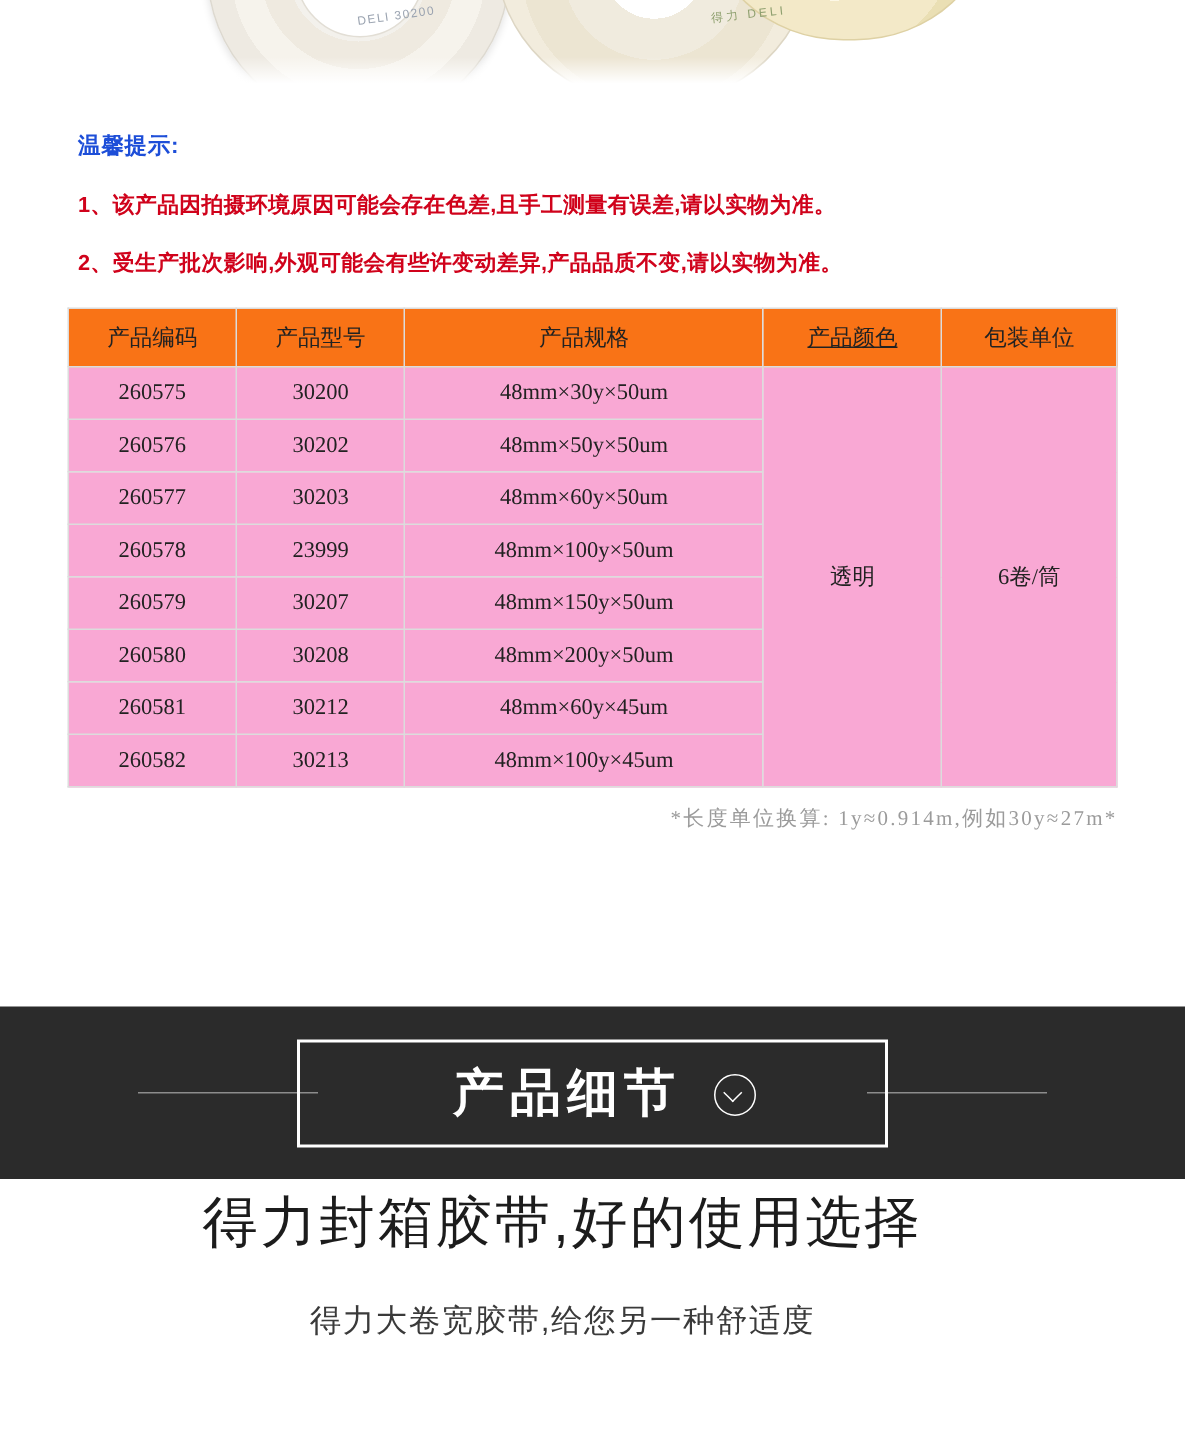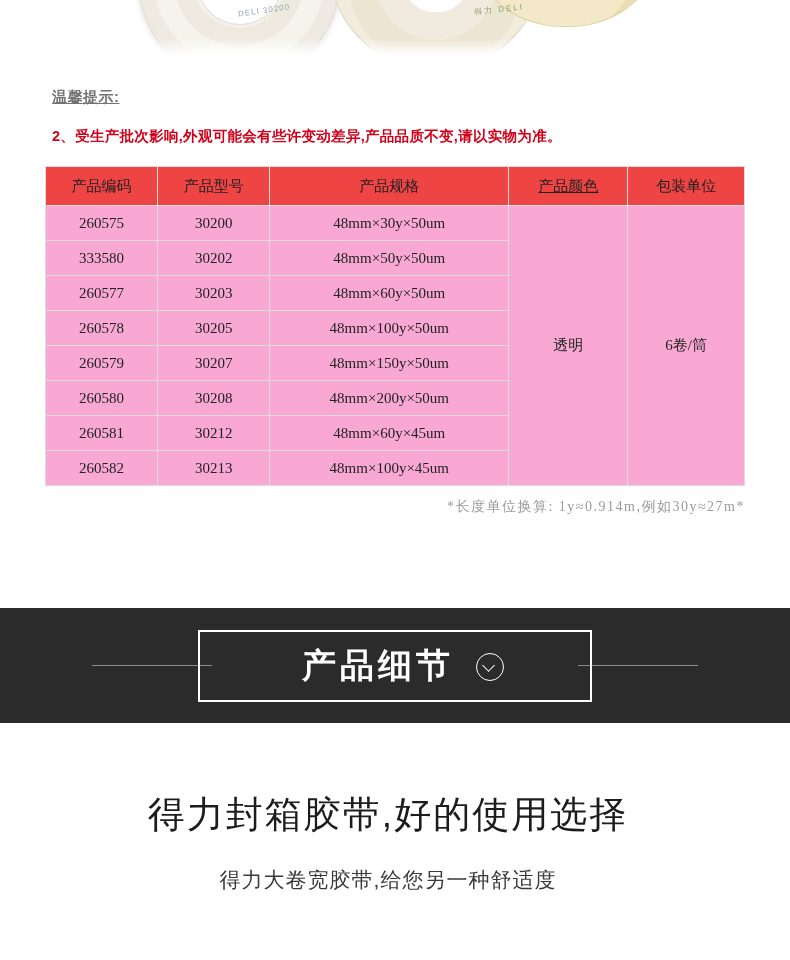--- a/index.html
+++ b/index.html
@@ -91,26 +91,25 @@
     left: 0; right: 0; bottom: 0;
     height: 22px;
     background: linear-gradient(to bottom, rgba(255,255,255,0), #ffffff 80%);
   }
 
   
   .notice {
     padding: 28px 0 0 52px;
   }
   .notice-title {
-    color: #737373;
+    color: #1d4ed8;
     font-size: 15px;
     font-weight: bold;
     margin-bottom: 20px;
     letter-spacing: .5px;
-    text-decoration: underline;
   }
   .notice-line {
     color: #d0021b;
     font-size: 14.5px;
     font-weight: bold;
     margin-bottom: 20px;
     letter-spacing: .3px;
   }
 
   
@@ -123,21 +122,21 @@
     table-layout: fixed;
   }
   table.spec th, table.spec td {
     border: 1px solid #dcdcdc;
     text-align: center;
     font-size: 15px;
     color: #222;
     font-family: "Liberation Serif", serif;
   }
   table.spec thead th {
-    background: #ef4444;
+    background: #f97316;
     height: 36px;
     font-weight: normal;
     font-size: 15px;
   }
   table.spec tbody td {
     height: 32px;
     background: #f9a8d4;
   }
   .col-code { width: 96px; }
   .col-model { width: 96px; }
@@ -153,21 +152,21 @@
     font-size: 14px;
     color: #9b9b9b;
     letter-spacing: 1.5px;
     font-family: "Liberation Serif", serif;
   }
 
   
   .banner {
     position: absolute;
     left: 0;
-    top: 608px;
+    top: 671px;
     width: 790px;
     height: 115px;
     background: #2b2b2b;
   }
   .banner-inner {
     position: relative;
     height: 100%;
     display: flex;
     align-items: center;
     justify-content: center;
@@ -214,21 +213,21 @@
     width: 8px;
     height: 8px;
     border-right: 1.5px solid #ffffff;
     border-bottom: 1.5px solid #ffffff;
     transform: rotate(45deg);
   }
 
   
   .headline-area {
     position: absolute;
-    left: 13px;
+    left: 0;
     top: 790px;
     width: 750px;
     text-align: center;
   }
   .headline {
     font-size: 37px;
     color: #1c1c1c;
     letter-spacing: 2px;
     font-family: "Liberation Sans", sans-serif;
   }
@@ -246,20 +245,21 @@
   <div class="tape-roll-a"></div>
   <div class="tape-roll-b"></div>
   <div class="tape-roll-c"></div>
   <div class="tape-text-a">DELI 30200</div>
   <div class="tape-text-b">得力 DELI</div>
   <div class="photo-fade"></div>
 </div>
 
 <div class="notice">
   <div class="notice-title">温馨提示:</div>
+  <div class="notice-line">1、该产品因拍摄环境原因可能会存在色差,且手工测量有误差,请以实物为准。</div>
   <div class="notice-line">2、受生产批次影响,外观可能会有些许变动差异,产品品质不变,请以实物为准。</div>
 </div>
 
 <div class="table-wrap">
   <table class="spec">
     <thead>
       <tr>
         <th class="col-code">产品编码</th>
         <th class="col-model">产品型号</th>
         <th class="col-spec">产品规格</th>
@@ -269,32 +269,32 @@
     </thead>
     <tbody>
       <tr>
         <td>260575</td>
         <td>30200</td>
         <td>48mm×30y×50um</td>
         <td class="merged" rowspan="8">透明</td>
         <td class="merged" rowspan="8">6卷/筒</td>
       </tr>
       <tr>
-        <td>333580</td>
+        <td>260576</td>
         <td>30202</td>
         <td>48mm×50y×50um</td>
       </tr>
       <tr>
         <td>260577</td>
         <td>30203</td>
         <td>48mm×60y×50um</td>
       </tr>
       <tr>
         <td>260578</td>
-        <td>30205</td>
+        <td>23999</td>
         <td>48mm×100y×50um</td>
       </tr>
       <tr>
         <td>260579</td>
         <td>30207</td>
         <td>48mm×150y×50um</td>
       </tr>
       <tr>
         <td>260580</td>
         <td>30208</td>

